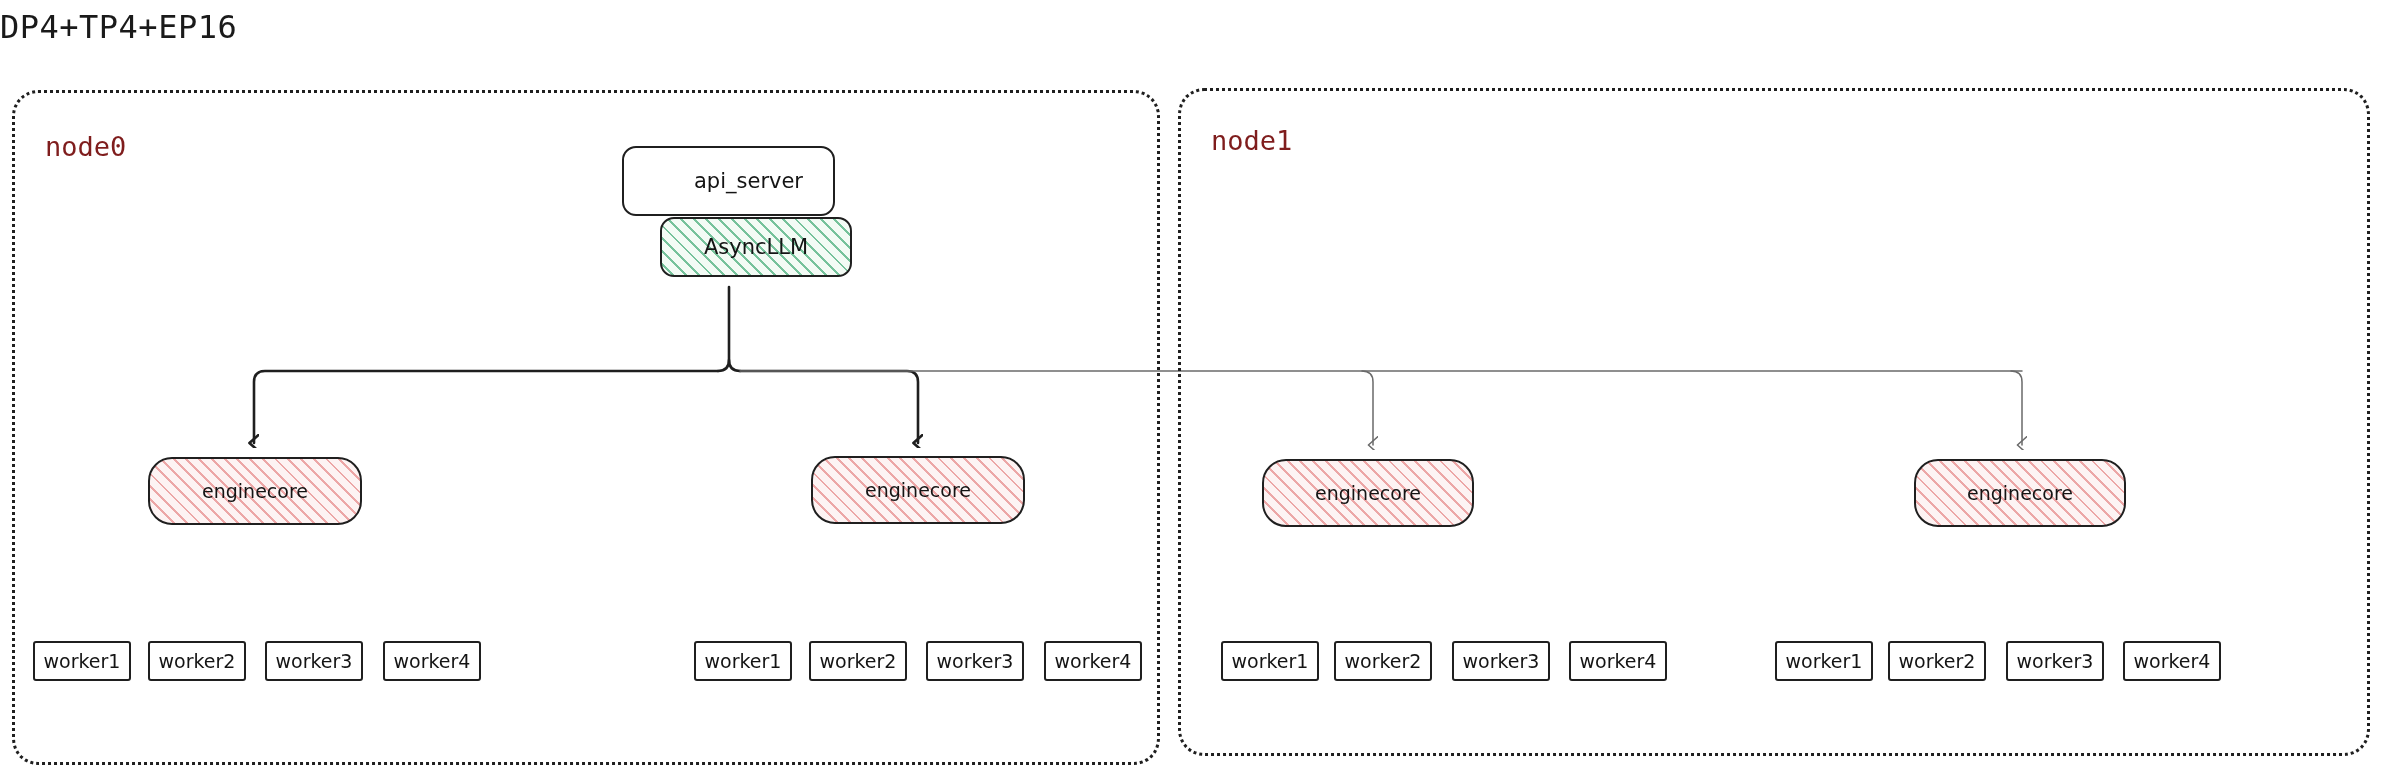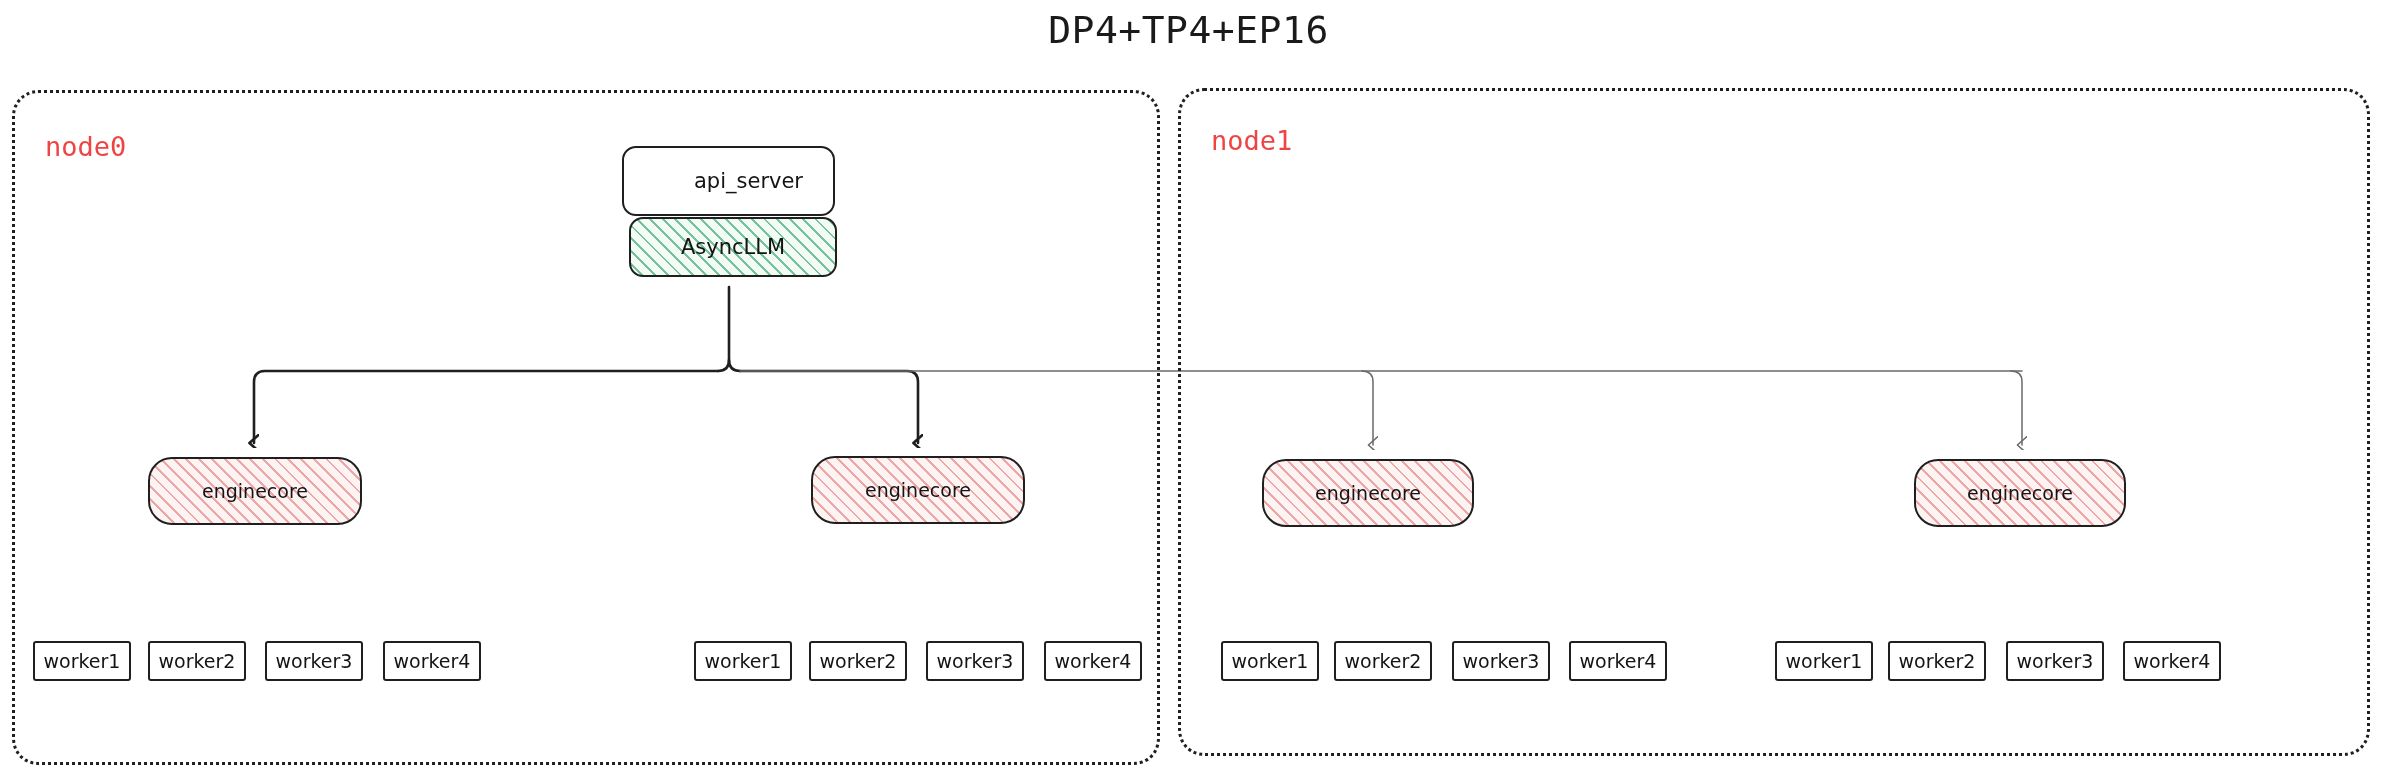--- a/index.html
+++ b/index.html
@@ -16,40 +16,39 @@
     height: 773px;
     background: #ffffff;
     overflow: hidden;
   }
   
   .diagram-title {
     position: absolute;
     left: 0;
     top: 8px;
     width: 2377px;
-    text-align: center;
     font-family: "DejaVu Sans Mono", monospace;
-    font-size: 38px;
+    font-size: 32px;
     letter-spacing: 0.5px;
     color: #1a1a1a;
     white-space: nowrap;
   }
   
   .node-container {
     position: absolute;
     border: 3px dotted #1f1f1f;
     border-radius: 26px;
     background: transparent;
     box-sizing: border-box;
   }
   .node-label {
     position: absolute;
     font-family: "DejaVu Sans Mono", monospace;
     font-size: 27px;
-    color: #ef4444;
+    color: #7f1d1d;
     white-space: nowrap;
   }
   
   .box {
     position: absolute;
     box-sizing: border-box;
     display: flex;
     align-items: center;
     justify-content: center;
     border: 2.6px solid #1f1f1f;
@@ -133,21 +132,21 @@
 
     <path d="M 2011,371 Q 2022,371 2022,382 L 2022,445" fill="none" stroke="#6a6a6a" stroke-width="1.5" stroke-linecap="round" marker-end="url(#arrow-light)"></path>
   </svg>
 
   <div class="node-container" style="left:12px; top:90px; width:1148px; height:675px;"></div>
   <div class="node-label" style="left:45px; top:131px;">node0</div>
 
   <div class="box api" style="left:622px; top:146px; width:213px; height:70px;padding-left:40px;">
     <span>api_server</span>
   </div>
-  <div class="box async" style="left:629px; top:217px; width:208px; height:60px;">
+  <div class="box async" style="left:660px; top:217px; width:192px; height:60px;">
     <span>AsyncLLM</span>
   </div>
 
   <div class="box enginecore" style="left:148px; top:457px; width:214px; height:68px;">
     <span>enginecore</span>
   </div>
 
   <div class="box worker" style="left:33px; top:641px; width:98px; height:40px;">
     <span>worker1</span>
   </div>

